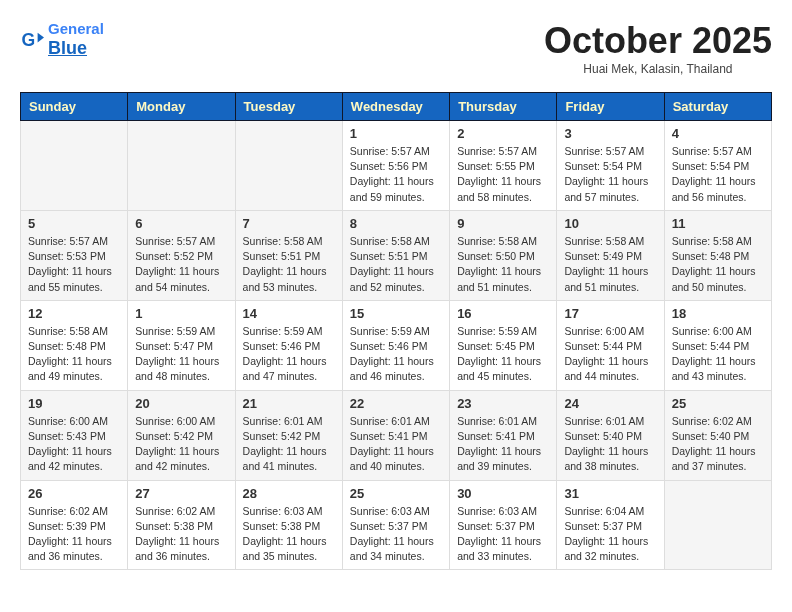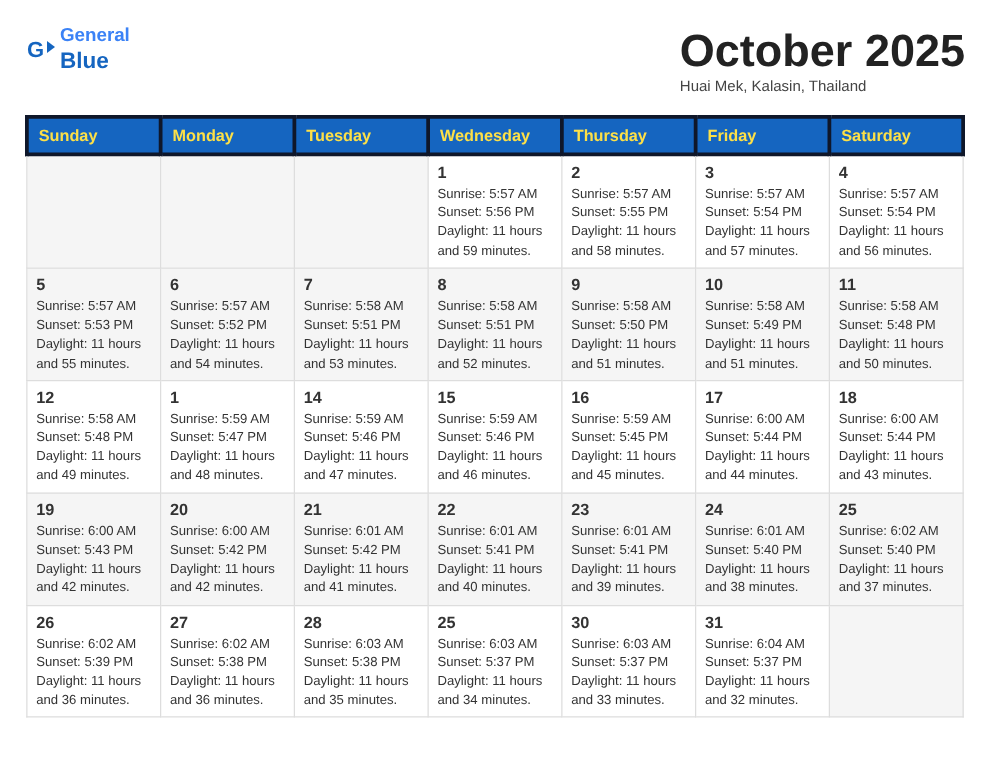--- a/index.html
+++ b/index.html
@@ -23,50 +23,51 @@
     }
     .logo-text-general {
       font-size: 15px;
       font-weight: bold;
       color: #3b82f6;
     }
     .logo-text-blue {
       font-size: 18px;
       font-weight: bold;
       color: #1565c0;
+      text-decoration: underline;
     }
     .logo-icon {
       width: 24px;
       height: 24px;
     }
     .title-block {
-      text-align: left;
+      text-align: center;
       margin-left: 44px;
     }
     .month-title {
       font-size: 36px;
       font-weight: bold;
       color: #222;
     }
     .location-title {
       font-size: 12px;
       color: #444;
     }
     .calendar {
       width: 100%;
       border-collapse: collapse;
       border: 1px solid #ccc;
     }
     .calendar th {
       background-color: #1565c0;
-      color: #fde047;
+      color: #fef9c3;
       text-align: left;
       padding: 6px 8px;
       font-size: 13px;
-      border: 3px solid #0f172a;
+      border: 1px solid #0f172a;
     }
     .calendar td {
       vertical-align: top;
       padding: 5px 7px;
       border: 1px solid #ddd;
       width: 107px;
       min-height: 80px;
       font-size: 11px;
       color: #333;
       background: #fff;

